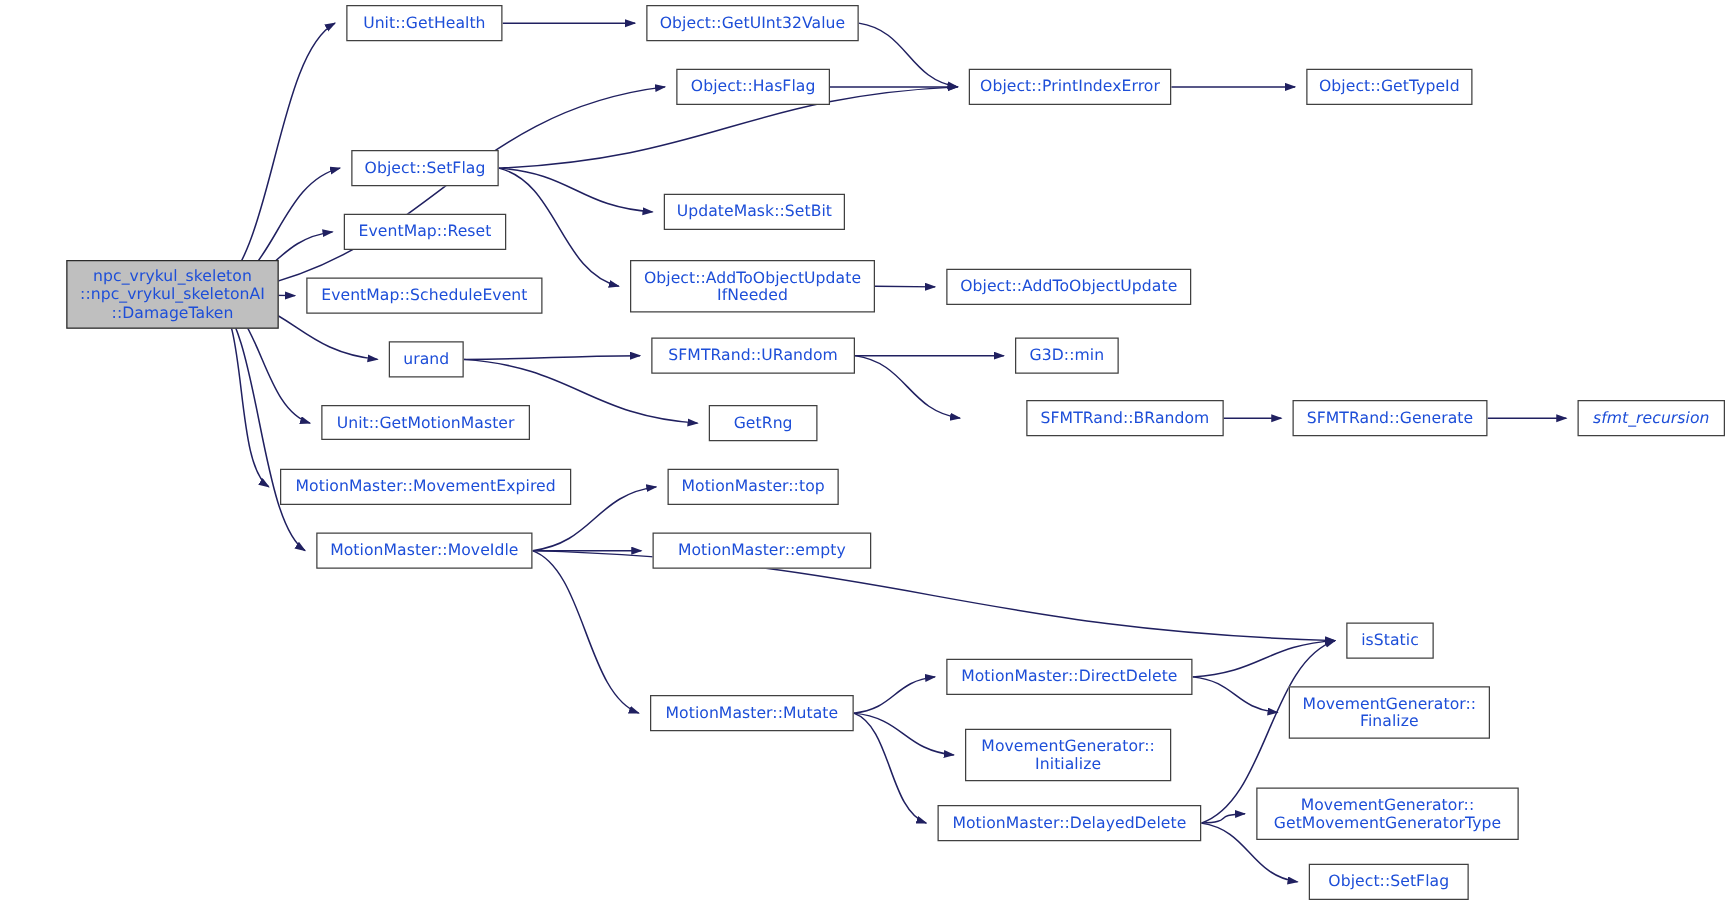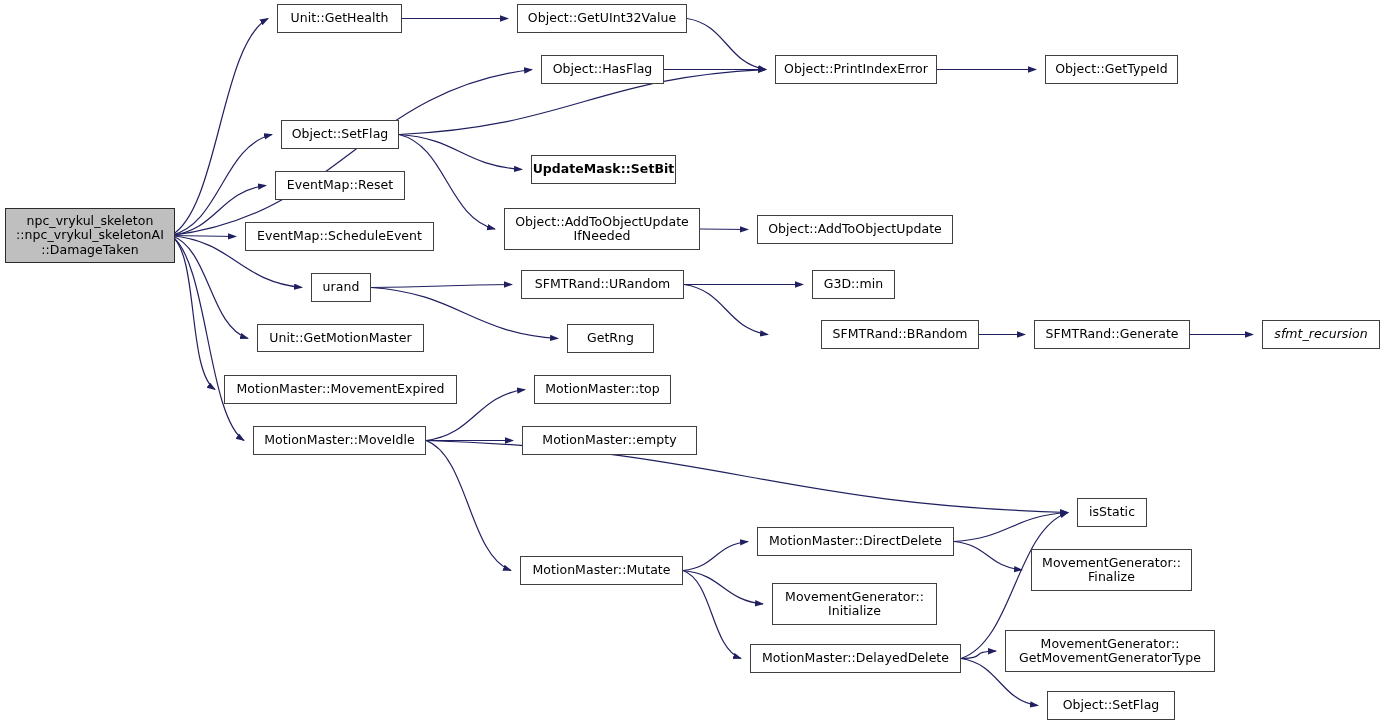--- a/index.html
+++ b/index.html
@@ -22,34 +22,35 @@
     top: 0;
     width: 1385px;
     height: 724px;
     pointer-events: none;
   }
   .node {
     position: absolute;
     box-sizing: border-box;
     border: 1px solid #404040;
     background: #ffffff;
-    color: #000000;
+    color: #1d4ed8;
     display: flex;
     align-items: center;
     justify-content: center;
     text-align: center;
     font-size: 12.5px;
     line-height: 14.5px;
     letter-spacing: 0.05px;
     white-space: pre-line;
     z-index: 2;
   }
   .node.root {
     background: #bfbfbf;
     border-color: #2b2b2b;
+    margin-left: 48px;
   }
 </style>
 </head>
 <body>
 
 <div id="canvas">
   <svg id="edges" viewBox="0 0 1385 724" width="1385" height="724">
       <defs>
         <marker id="arrow" markerWidth="9" markerHeight="9" refX="8" refY="3.2" orient="auto" markerUnits="userSpaceOnUse">
           <path d="M0,0 L9,3.2 L0,6.4 z" fill="#202060"></path>
@@ -94,21 +95,21 @@
   <div id="nodes">
       <div class="node root" style="left: 5px; top: 208px; width: 170px; height: 55px;">npc_vrykul_skeleton
 ::npc_vrykul_skeletonAI
 ::DamageTaken</div>
       <div class="node" style="left: 277px; top: 4px; width: 125px; height: 29px;">Unit::GetHealth</div>
       <div class="node" style="left: 517px; top: 4px; width: 170px; height: 29px;">Object::GetUInt32Value</div>
       <div class="node" style="left: 541px; top: 55px; width: 123px; height: 29px;">Object::HasFlag</div>
       <div class="node" style="left: 775px; top: 55px; width: 162px; height: 29px;">Object::PrintIndexError</div>
       <div class="node" style="left: 1045px; top: 55px; width: 133px; height: 29px;">Object::GetTypeId</div>
       <div class="node" style="left: 281px; top: 120px; width: 118px; height: 29px;">Object::SetFlag</div>
-      <div class="node" style="left: 531px; top: 155px; width: 145px; height: 29px; font-weight: bold;">UpdateMask::SetBit</div>
+      <div class="node" style="left: 531px; top: 155px; width: 145px; height: 29px;">UpdateMask::SetBit</div>
       <div class="node" style="left: 275px; top: 171px; width: 130px; height: 29px;">EventMap::Reset</div>
       <div class="node" style="left: 504px; top: 208px; width: 196px; height: 42px;">Object::AddToObjectUpdate
 IfNeeded</div>
       <div class="node" style="left: 757px; top: 215px; width: 196px; height: 29px;">Object::AddToObjectUpdate</div>
       <div class="node" style="left: 245px; top: 222px; width: 189px; height: 29px;">EventMap::ScheduleEvent</div>
       <div class="node" style="left: 311px; top: 273px; width: 60px; height: 29px;">urand</div>
       <div class="node" style="left: 521px; top: 270px; width: 163px; height: 29px;">SFMTRand::URandom</div>
       <div class="node" style="left: 812px; top: 270px; width: 83px; height: 29px;">G3D::min</div>
       <div class="node" style="left: 257px; top: 324px; width: 167px; height: 28px;">Unit::GetMotionMaster</div>
       <div class="node" style="left: 567px; top: 324px; width: 87px; height: 29px;">GetRng</div>

